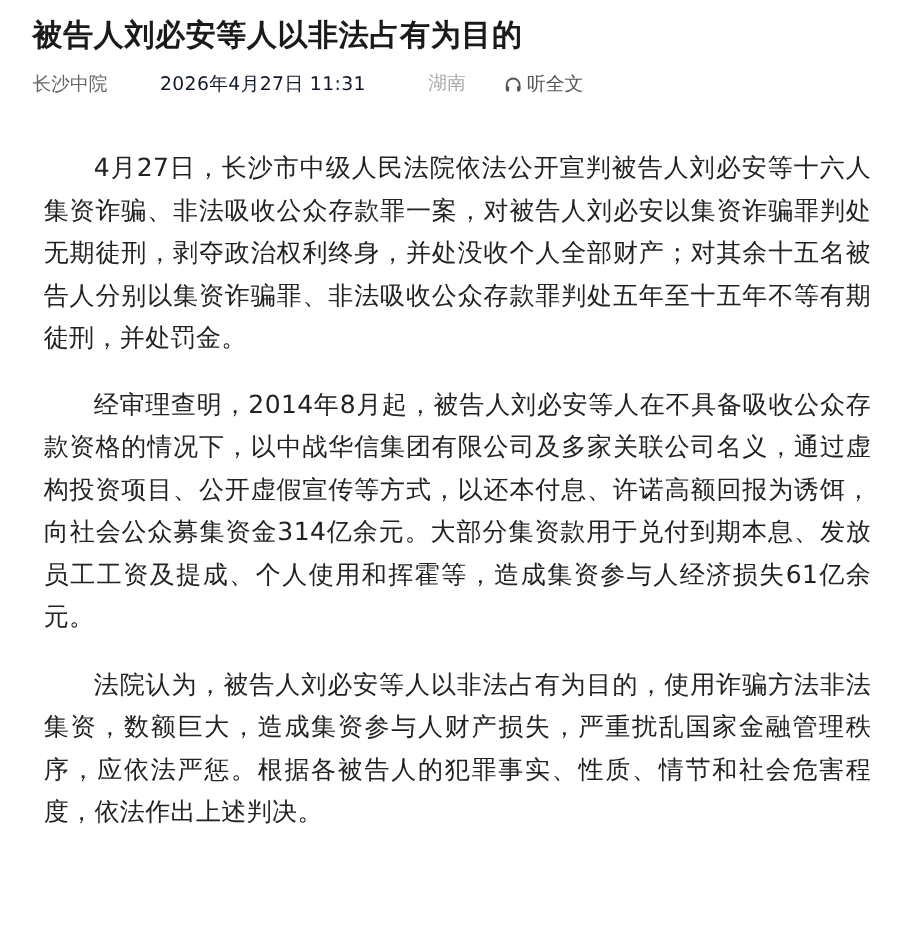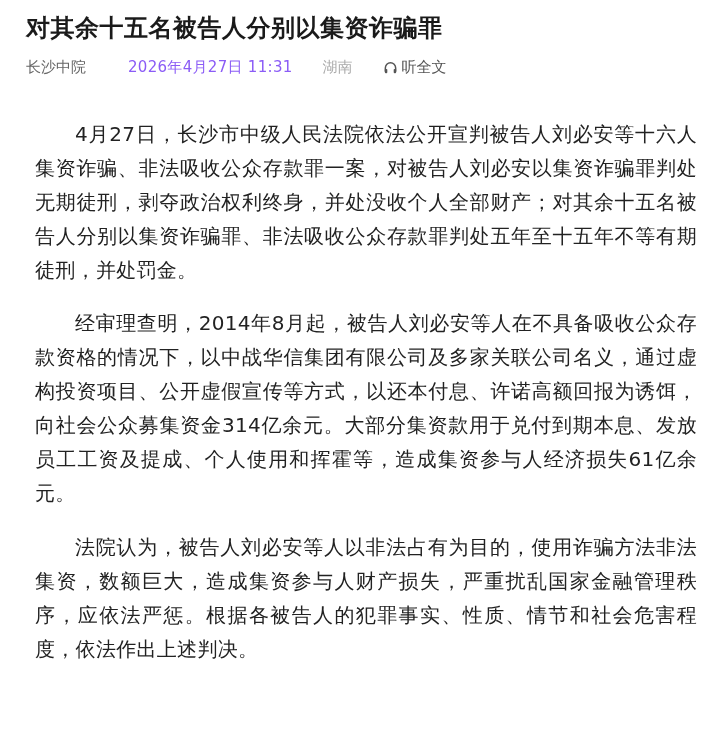--- a/index.html
+++ b/index.html
@@ -14,40 +14,40 @@
     font-size: 24px; font-weight: bold; color: #1a1a1a;
     letter-spacing: 0.5px; line-height: 32px; margin: 0;
     white-space: nowrap;
   }
   .meta {
     position: absolute; left: 26px; top: 56px;
     font-size: 15px; line-height: 22px; color: #999999;
     display: flex; align-items: center; white-space: nowrap; gap: 28px;
   }
   .meta .source { color: #666666; margin-right: 14px; }
-  .meta .time { color: #8b5cf6; margin-right: 2px; letter-spacing: 0.3px; text-align: center; }
+  .meta .time { color: #0f172a; margin-right: 22px; letter-spacing: 0.3px; text-align: center; }
   .meta .region { color: #aaaaaa; margin-right: 2px; font-family: Liberation Serif, serif; }
   .meta .listen { color: #555555; display: flex; align-items: center; cursor: pointer; justify-content: space-between; }
   .meta .listen svg { width: 15px; height: 15px; margin-right: 4px; }
   .body-text {
     position: absolute; left: 35px; top: 117px; width: 662px;
   }
   .body-text p {
     margin: 0 0 20px 0;
     font-size: 20px; line-height: 34px; color: #222222;
     text-indent: 2em; text-align: justify;
     letter-spacing: 0.3px;
   }
   .body-text p:nth-child(1) { margin-bottom: 19px; }
 </style>
 </head>
 <body>
 
 <div class="article">
-  <h1 class="title">对其余十五名被告人分别以集资诈骗罪</h1>
+  <h1 class="title">被告人刘必安等人以非法占有为目的</h1>
 
   <div class="meta">
     <span class="source">长沙中院</span>
     <span class="time">2026年4月27日 11:31</span>
     <span class="region">湖南</span>
     <span class="listen">
       <svg viewBox="0 0 16 16" fill="none" stroke="#555555" stroke-width="1.6" stroke-linecap="round">
         <path d="M2.5 12 V8.5 a5.5 5.5 0 0 1 11 0 V12"></path>
         <rect x="2" y="9.5" width="2.6" height="4.5" rx="1" fill="#555555" stroke="none"></rect>
         <rect x="11.4" y="9.5" width="2.6" height="4.5" rx="1" fill="#555555" stroke="none"></rect>

